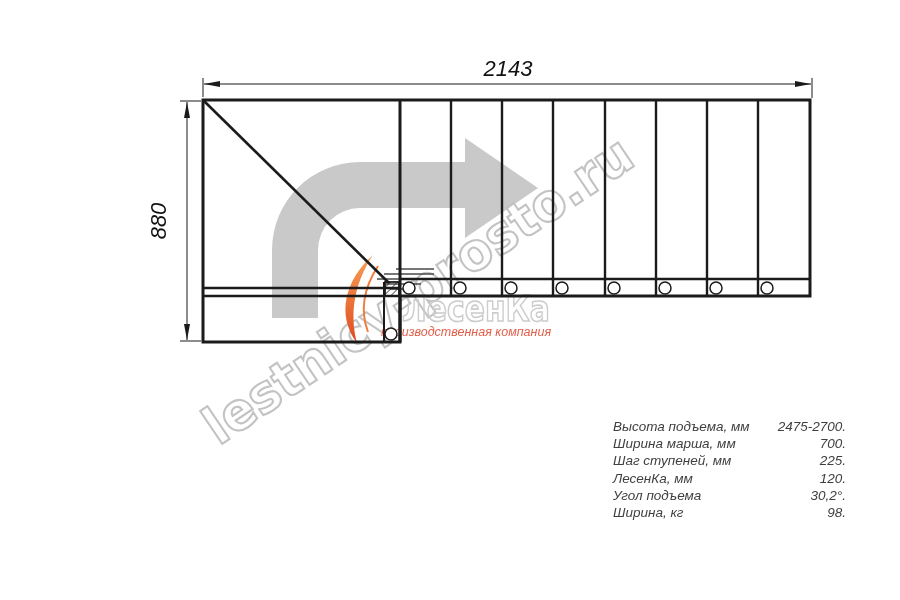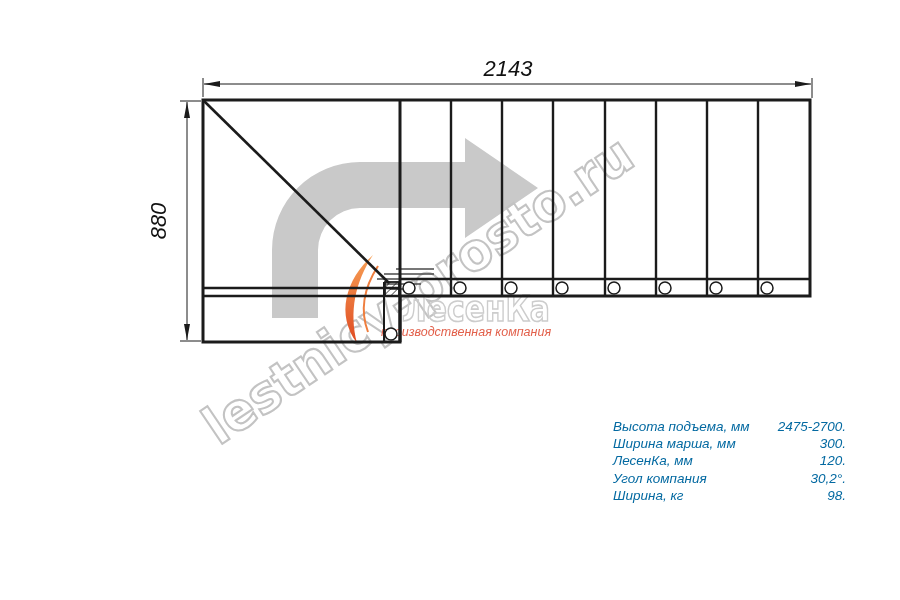--- a/index.html
+++ b/index.html
@@ -3,21 +3,21 @@
 <meta charset="utf-8">
 <style>
   html,body{margin:0;padding:0;}
   body{
     width:900px;height:600px;background:#ffffff;position:relative;overflow:hidden;
     font-family:"Liberation Sans",sans-serif;
   }
   .canvas{position:absolute;left:0;top:0;width:900px;height:600px;}
   .spec-table{
     position:absolute;left:613px;top:418px;width:233px;
-    font-style:italic;font-size:13.5px;color:#0369a1;line-height:17.2px;
+    font-style:italic;font-size:13.5px;color:#404040;line-height:17.2px;
   }
   .spec-row{display:flex;justify-content:space-between;white-space:nowrap;}
   .spec-label{text-align:left;}
   .spec-value{text-align:right;}
 </style>
 </head>
 <body>
 
 <svg class="canvas" viewBox="0 0 900 600" xmlns="http://www.w3.org/2000/svg">
   <defs>
@@ -109,27 +109,31 @@
   <text transform="translate(166,221) rotate(-90)" text-anchor="middle" font-style="italic" font-family="Liberation Sans, sans-serif" font-size="22" fill="#111" stroke="none">880</text>
 </svg>
 
 <div class="spec-table">
   <div class="spec-row">
     <span class="spec-label">Высота подъема, мм</span>
     <span class="spec-value">2475-2700.</span>
   </div>
   <div class="spec-row">
     <span class="spec-label">Ширина марша, мм</span>
-    <span class="spec-value">300.</span>
+    <span class="spec-value">700.</span>
+  </div>
+  <div class="spec-row">
+    <span class="spec-label">Шаг ступеней, мм</span>
+    <span class="spec-value">225.</span>
   </div>
   <div class="spec-row">
     <span class="spec-label">ЛесенКа, мм</span>
     <span class="spec-value">120.</span>
   </div>
   <div class="spec-row">
-    <span class="spec-label">Угол компания</span>
+    <span class="spec-label">Угол подъема</span>
     <span class="spec-value">30,2°.</span>
   </div>
   <div class="spec-row">
     <span class="spec-label">Ширина, кг</span>
     <span class="spec-value">98.</span>
   </div>
 </div>
 
 </body></html>

